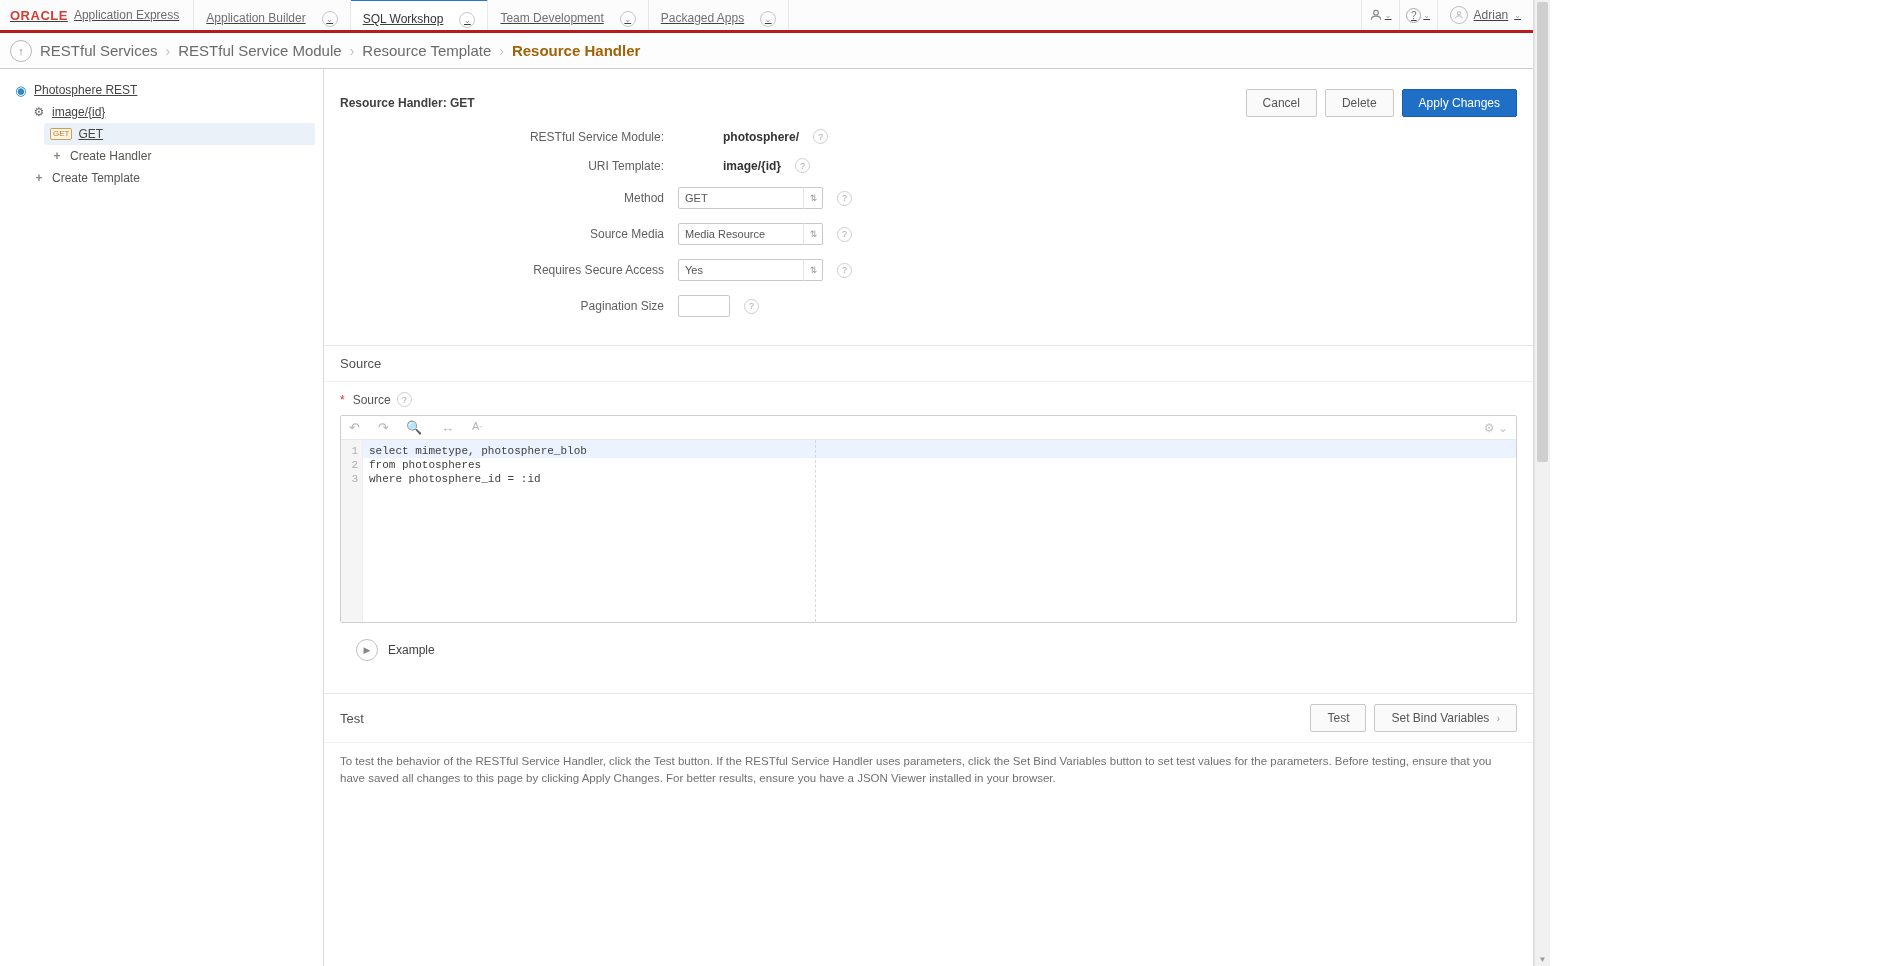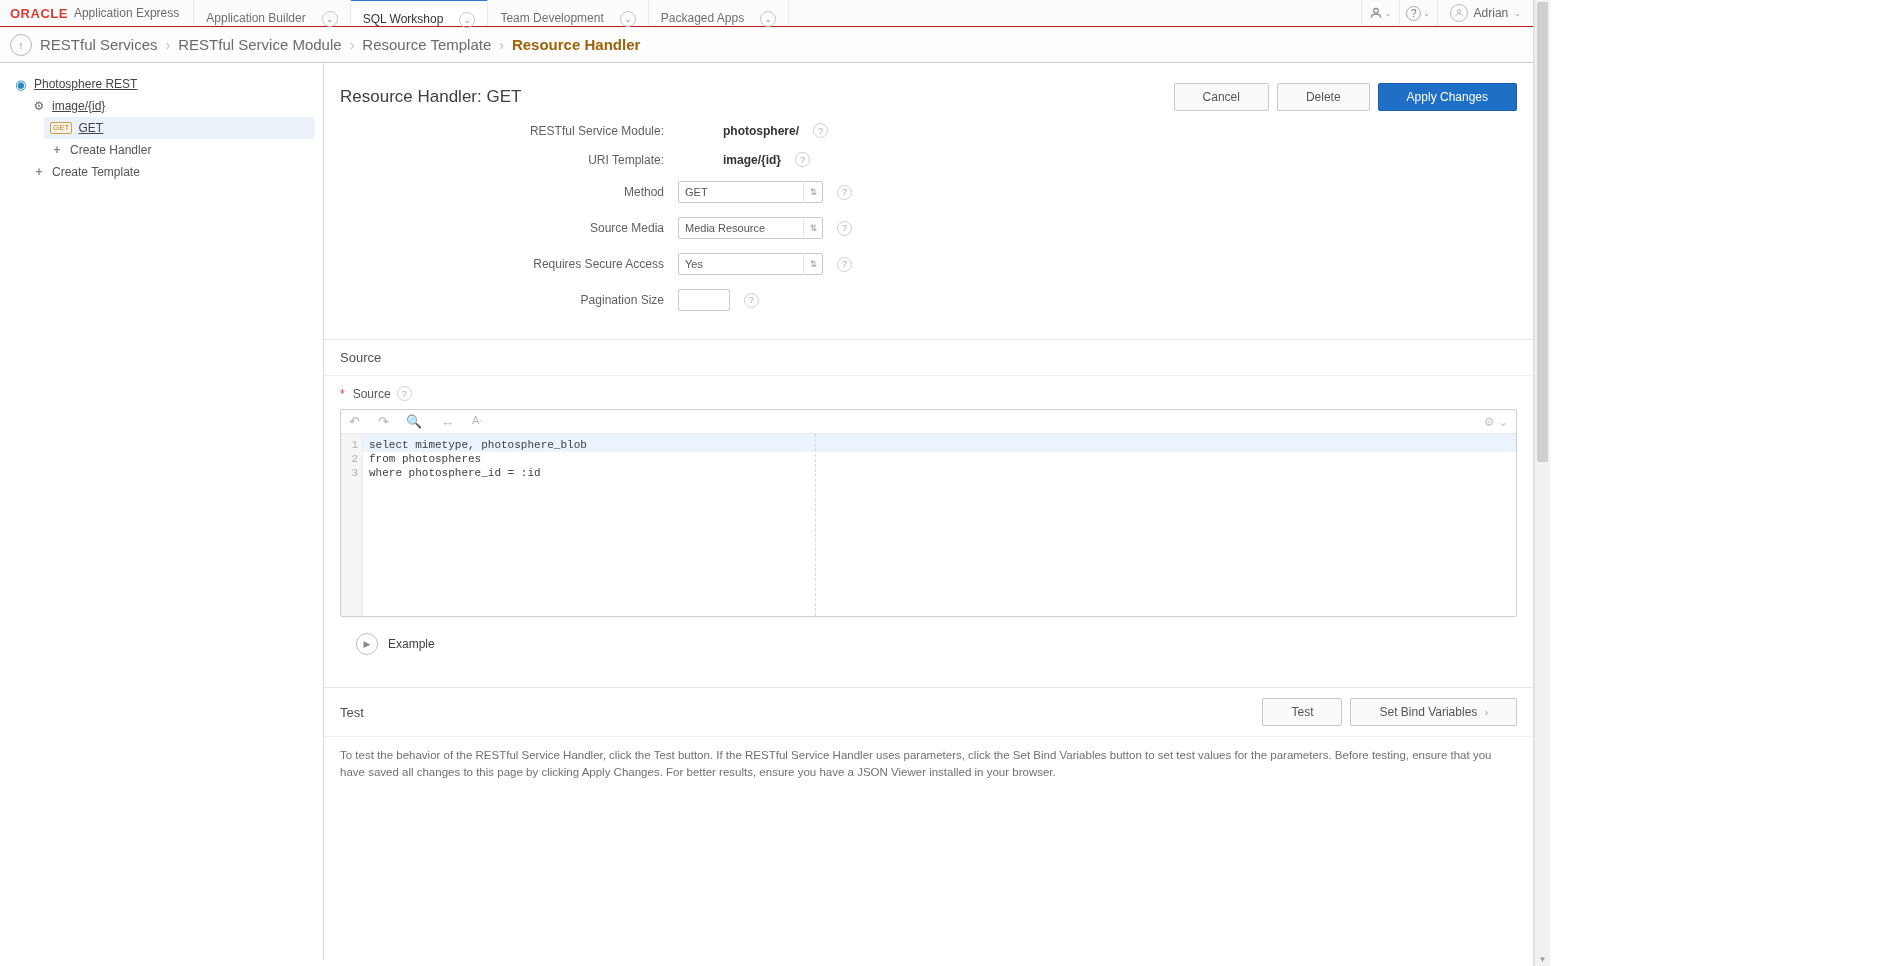--- a/index.html
+++ b/index.html
@@ -15,23 +15,24 @@
   height: 966px;
   position: relative;
   background: #fff;
   border-right: 1px solid #ddd;
 }
 
 
 .topbar {
   display: flex;
   align-items: stretch;
-  height: 27px;
-  border-bottom: 1px solid #b91c1c;
+  height: 33px;
+  border-bottom: 3px solid #b91c1c;
   background: #fcfcfc;
+  text-decoration: underline;
 }
 .brand {
   display: flex;
   align-items: center;
   padding: 0 14px 0 10px;
   gap: 6px;
   border-right: 1px solid #e8e8e8;
 }
 .brand-logo { font-weight: bold; color: #d93b30; letter-spacing: 0.5px; font-size: 13px; }
 .brand-sub { color: #6b6b6b; font-size: 12px; margin-left: 0; }
@@ -128,24 +129,24 @@
   line-height: 8px; background: #fdf4e3;
 }
 .plus-icon { color: #888; font-weight: bold; }
 .tree-plain .label { text-decoration: none; color: #555; }
 
 
 .page-header {
   display: flex; align-items: center; justify-content: space-between;
   padding: 20px 16px 8px 16px;
 }
-.page-title { font-size: 17px; color: #404040; font-weight: 400; }
+.page-title { font-size: 12px; color: #404040; font-weight: 700; }
 .btn-row { display: flex; gap: 8px; }
 .btn {
-  padding: 6px 28px; font-size: 12px;
+  padding: 6px 16px; font-size: 12px;
   border: 1px solid #c8c8c8; border-radius: 2px;
   background: #fafafa; color: #555; cursor: pointer;
 }
 .btn-primary {
   background: #1f6fc7; color: #fff; border-color: #1a5ea9;
 }
 
 .intro-text {
   padding: 4px 16px 14px 16px;
   color: #707070; font-size: 11.5px; line-height: 1.5;

